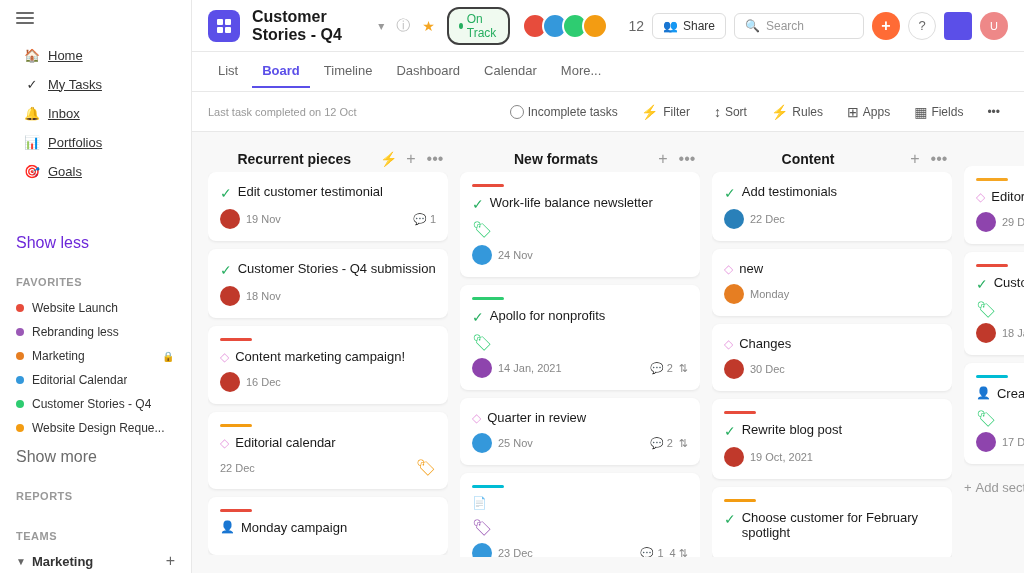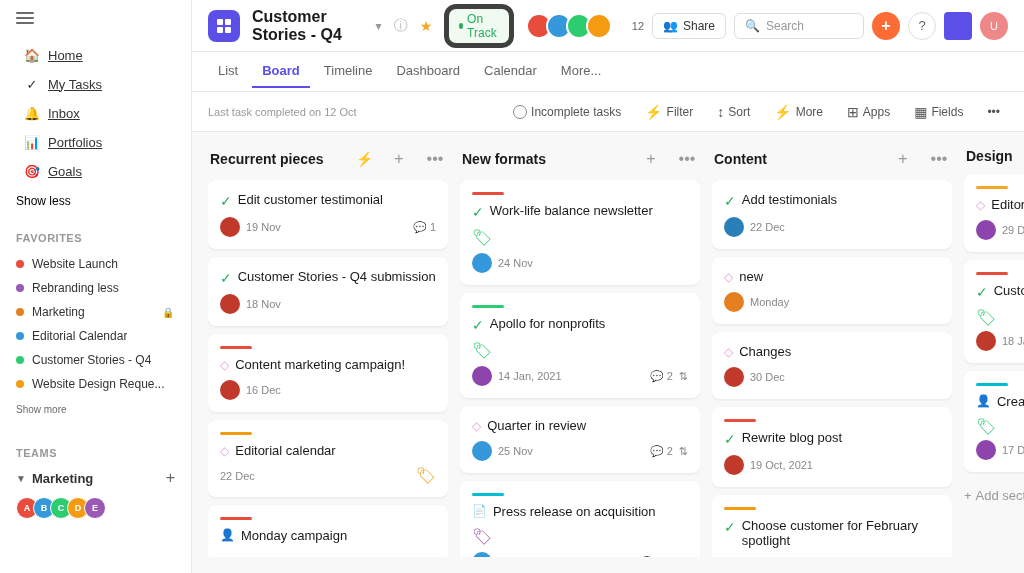--- a/index.html
+++ b/index.html
@@ -8,22 +8,22 @@
     
     .sidebar { width: 192px; background: #fff; border-right: 1px solid #e8e8e8; display: flex; flex-direction: column; flex-shrink: 0; height: 100%; overflow-y: auto; }
     .sidebar-top { padding: 12px 16px; display: flex; align-items: center; justify-content: space-between; }
     .hamburger { display: flex; flex-direction: column; gap: 3px; cursor: pointer; }
     .hamburger span { display: block; width: 18px; height: 2px; background: #6b6b6b; border-radius: 1px; }
     .sidebar-nav { padding: 4px 0; }
     .sidebar-item { display: flex; align-items: center; gap: 8px; padding: 6px 16px; cursor: pointer; color: #333; border-radius: 4px; margin: 1px 8px; }
     .sidebar-item .icon { width: 16px; height: 16px; display: flex; align-items: center; justify-content: center; flex-shrink: 0; }
     .sidebar-item-label { font-size: 13px; text-decoration: underline; }
     .sidebar-section { padding: 8px 16px 4px; font-size: 11px; color: #999; font-weight: 600; text-transform: uppercase; letter-spacing: 0.5px; margin-top: 8px; }
-    .show-less { padding: 4px 16px 8px; color: #000000; font-size: 12px; cursor: pointer; }
-    .show-more { padding: 4px 16px 8px; color: #6b6b6b; font-size: 10px; cursor: pointer; }
+    .show-less { padding: 4px 16px 8px; color: #6d28d9; font-size: 16px; cursor: pointer; margin-top: 40px; }
+    .show-more { padding: 4px 16px 8px; color: #6b6b6b; font-size: 16px; cursor: pointer; }
     .fav-item { display: flex; align-items: center; gap: 8px; padding: 5px 16px; cursor: pointer; color: #333; }
     .fav-dot { width: 8px; height: 8px; border-radius: 50%; flex-shrink: 0; }
     .fav-label { font-size: 12px; white-space: nowrap; overflow: hidden; text-overflow: ellipsis; }
     .fav-lock { margin-left: auto; color: #bbb; font-size: 10px; }
     .sidebar-teams { padding: 8px 0; }
     .teams-header { display: flex; align-items: center; gap: 6px; padding: 6px 16px; cursor: pointer; }
     .teams-chevron { font-size: 10px; color: #666; }
     .teams-label { font-size: 13px; font-weight: 600; color: #333; }
     .teams-add { margin-left: auto; color: #666; font-size: 16px; cursor: pointer; }
     .teams-sub { padding: 4px 16px; display: flex; align-items: center; gap: 4px; }
@@ -35,27 +35,27 @@
     .main { flex: 1; display: flex; flex-direction: column; overflow: hidden; }
 
     
     .topbar { background: #fff; border-bottom: 1px solid #e8e8e8; padding: 0 16px; display: flex; align-items: center; gap: 12px; height: 52px; flex-shrink: 0; }
     .project-icon { width: 32px; height: 32px; background: #5B4FE8; border-radius: 8px; display: flex; align-items: center; justify-content: center; flex-shrink: 0; }
     .project-icon svg { fill: #fff; }
     .project-title { font-size: 16px; font-weight: 700; color: #1a1a1a; }
     .title-arrow { color: #999; font-size: 12px; margin-left: 2px; }
     .title-info { color: #bbb; font-size: 14px; cursor: pointer; }
     .title-star { color: #f5a623; font-size: 14px; cursor: pointer; }
-    .on-track { display: flex; align-items: center; gap: 4px; background: #f0faf0; border: 5px solid #404040; border-radius: 12px; padding: 3px 10px; font-size: 12px; color: #27ae60; }
+    .on-track { display: flex; align-items: center; gap: 4px; background: #f0faf0; border: 2px solid #404040; border-radius: 12px; padding: 3px 10px; font-size: 12px; color: #27ae60; }
     .on-track-dot { width: 6px; height: 6px; border-radius: 50%; background: #27ae60; }
     .topbar-right { margin-left: auto; display: flex; align-items: center; gap: 8px; }
     .avatar-group { display: flex; align-items: center; }
     .tav { width: 26px; height: 26px; border-radius: 50%; border: 2px solid #fff; margin-left: -6px; flex-shrink: 0; }
     .tav:first-child { margin-left: 0; }
-    .av-count { font-size: 11px; color: #666; margin-left: 20px; }
+    .av-count { font-size: 14px; color: #666; margin-left: 20px; }
     .share-btn { display: flex; align-items: center; gap: 5px; border: 1px solid #ddd; border-radius: 6px; padding: 5px 10px; font-size: 12px; color: #333; cursor: pointer; background: #fff; }
     .search-box { display: flex; align-items: center; gap: 6px; border: 1px solid #ddd; border-radius: 6px; padding: 5px 10px; font-size: 12px; color: #999; cursor: pointer; background: #fff; width: 130px; }
     .icon-btn { width: 28px; height: 28px; border-radius: 50%; display: flex; align-items: center; justify-content: center; cursor: pointer; background: #ff6b35; color: #fff; font-size: 16px; font-weight: 700; }
     .help-btn { width: 28px; height: 28px; border-radius: 50%; border: 1px solid #ddd; display: flex; align-items: center; justify-content: center; cursor: pointer; font-size: 13px; color: #666; }
     .accent-sq { width: 28px; height: 28px; background: #5B4FE8; border-radius: 4px; }
     .user-av { width: 28px; height: 28px; border-radius: 50%; background: #e88; display: flex; align-items: center; justify-content: center; color: #fff; font-size: 11px; }
 
     
     .nav-tabs { background: #fff; border-bottom: 1px solid #e8e8e8; padding: 0 16px; display: flex; align-items: center; gap: 4px; height: 40px; flex-shrink: 0; }
     .nav-tab { padding: 8px 10px; font-size: 13px; color: #666; cursor: pointer; border-bottom: 2px solid transparent; }
@@ -65,21 +65,21 @@
     .toolbar { background: #fff; border-bottom: 1px solid #e8e8e8; padding: 0 16px; display: flex; align-items: center; gap: 8px; height: 40px; flex-shrink: 0; font-size: 12px; color: #555; }
     .toolbar-left { font-size: 11px; color: #999; }
     .toolbar-sep { flex: 1; }
     .toolbar-btn { display: flex; align-items: center; gap: 4px; padding: 4px 8px; border-radius: 5px; cursor: pointer; color: #555; }
     .toolbar-icon { font-size: 14px; }
     .incomplete-icon { width: 14px; height: 14px; border-radius: 50%; border: 1.5px solid #888; display: inline-block; }
 
     
     .board-area { flex: 1; overflow-x: auto; overflow-y: hidden; padding: 16px; display: flex; gap: 12px; background: #f8f8f8; }
     .column { width: 240px; flex-shrink: 0; display: flex; flex-direction: column; gap: 0; }
-    .col-header { display: flex; align-items: center; gap: 14px; margin-bottom: 10px; padding: 0 2px; }
+    .col-header { display: flex; align-items: center; gap: 2px; margin-bottom: 2px; padding: 0 2px; text-align: center; }
     .col-title { font-size: 14px; font-weight: 600; color: #1a1a1a; flex: 1; }
     .col-btn { color: #999; cursor: pointer; font-size: 16px; width: 22px; height: 22px; display: flex; align-items: center; justify-content: center; border-radius: 4px; }
     .col-lightning { color: #f5a623; font-size: 14px; }
     .col-cards { display: flex; flex-direction: column; gap: 8px; overflow-y: auto; max-height: calc(573px - 180px); }
     .card { background: #fff; border-radius: 8px; padding: 12px; box-shadow: 0 1px 3px rgba(0,0,0,0.08); cursor: pointer; }
     .card-bar { height: 3px; border-radius: 2px; width: 32px; margin-bottom: 8px; }
     .card-title { font-size: 13px; color: #1a1a1a; margin-bottom: 8px; display: flex; align-items: flex-start; gap: 6px; }
     .card-check { color: #27ae60; font-size: 14px; flex-shrink: 0; margin-top: 1px; }
     .card-diamond { color: #e8a0e0; font-size: 12px; flex-shrink: 0; margin-top: 1px; }
     .card-footer { display: flex; align-items: center; gap: 6px; }
@@ -148,20 +148,21 @@
     <div class="fav-item">
       <div class="fav-dot" style="background:#2ecc71"></div>
       <span class="fav-label">Customer Stories - Q4</span>
     </div>
     <div class="fav-item">
       <div class="fav-dot" style="background:#f39c12"></div>
       <span class="fav-label">Website Design Reque...</span>
     </div>
   </div>
   <div class="show-more">Show more</div>
+  <div class="sidebar-section">Reports</div>
   <div class="sidebar-teams">
     <div class="sidebar-section">Teams</div>
     <div class="teams-header">
       <span class="teams-chevron">▼</span>
       <span class="teams-label">Marketing</span>
       <span class="teams-add">+</span>
     </div>
     <div class="teams-sub">
       <div class="avatar-stack">
         <div class="av" style="background:#e74c3c">A</div>
@@ -235,21 +236,21 @@
     <div class="toolbar-btn">
       <span class="toolbar-icon">⚡</span>
       <span>Filter</span>
     </div>
     <div class="toolbar-btn">
       <span class="toolbar-icon">↕</span>
       <span>Sort</span>
     </div>
     <div class="toolbar-btn">
       <span class="toolbar-icon">⚡</span>
-      <span>More</span>
+      <span>Rules</span>
     </div>
     <div class="toolbar-btn">
       <span class="toolbar-icon">⊞</span>
       <span>Apps</span>
     </div>
     <div class="toolbar-btn">
       <span class="toolbar-icon">▦</span>
       <span>Fields</span>
     </div>
     <div class="toolbar-btn">
@@ -362,21 +363,20 @@
             <div class="card-av" style="background:#3498db;width:20px;height:20px;border-radius:50%"></div>
             <span class="card-date">25 Nov</span>
             <span class="card-comment">💬 2</span>
             <span class="card-subtask">⇅</span>
           </div>
         </div>
         <div class="card">
           <div class="card-bar" style="background:#00bcd4"></div>
           <div class="card-title">
             <span style="font-size:12px;color:#888">📄</span>
-            <span>Press release on acquisition</span>
           </div>
           <div style="margin:4px 0 6px"><span class="card-tag card-tag-purple">🏷</span></div>
           <div class="card-footer">
             <div class="card-av" style="background:#3498db;width:20px;height:20px;border-radius:50%"></div>
             <span class="card-date">23 Dec</span>
             <span class="card-comment">💬 1</span>
             <span class="card-subtask">4 ⇅</span>
           </div>
         </div>
       </div>

